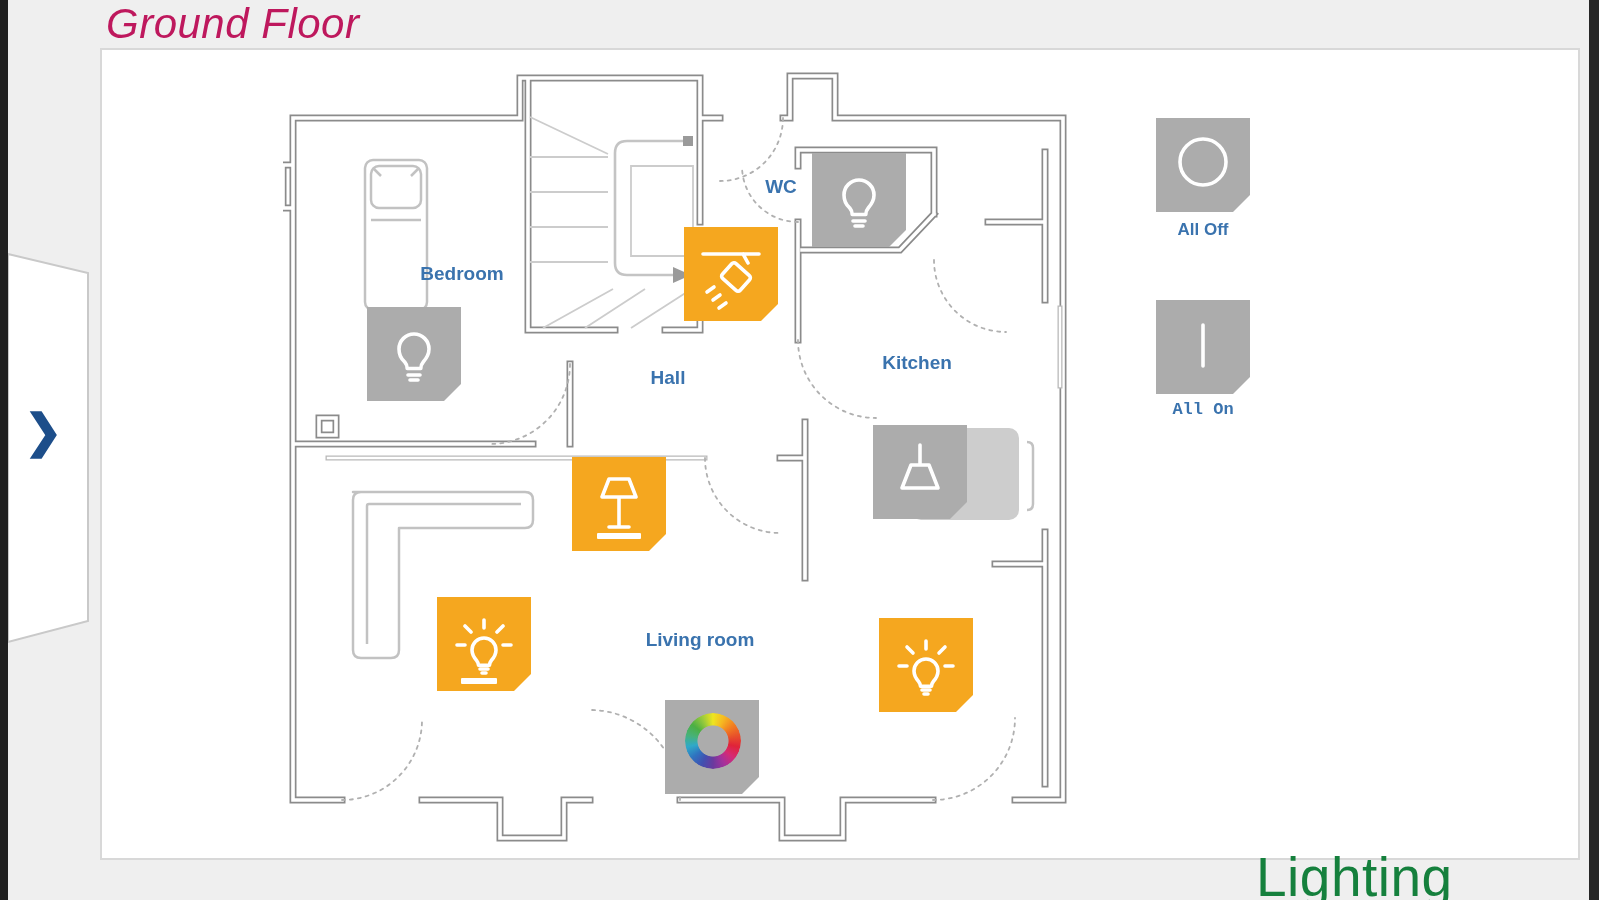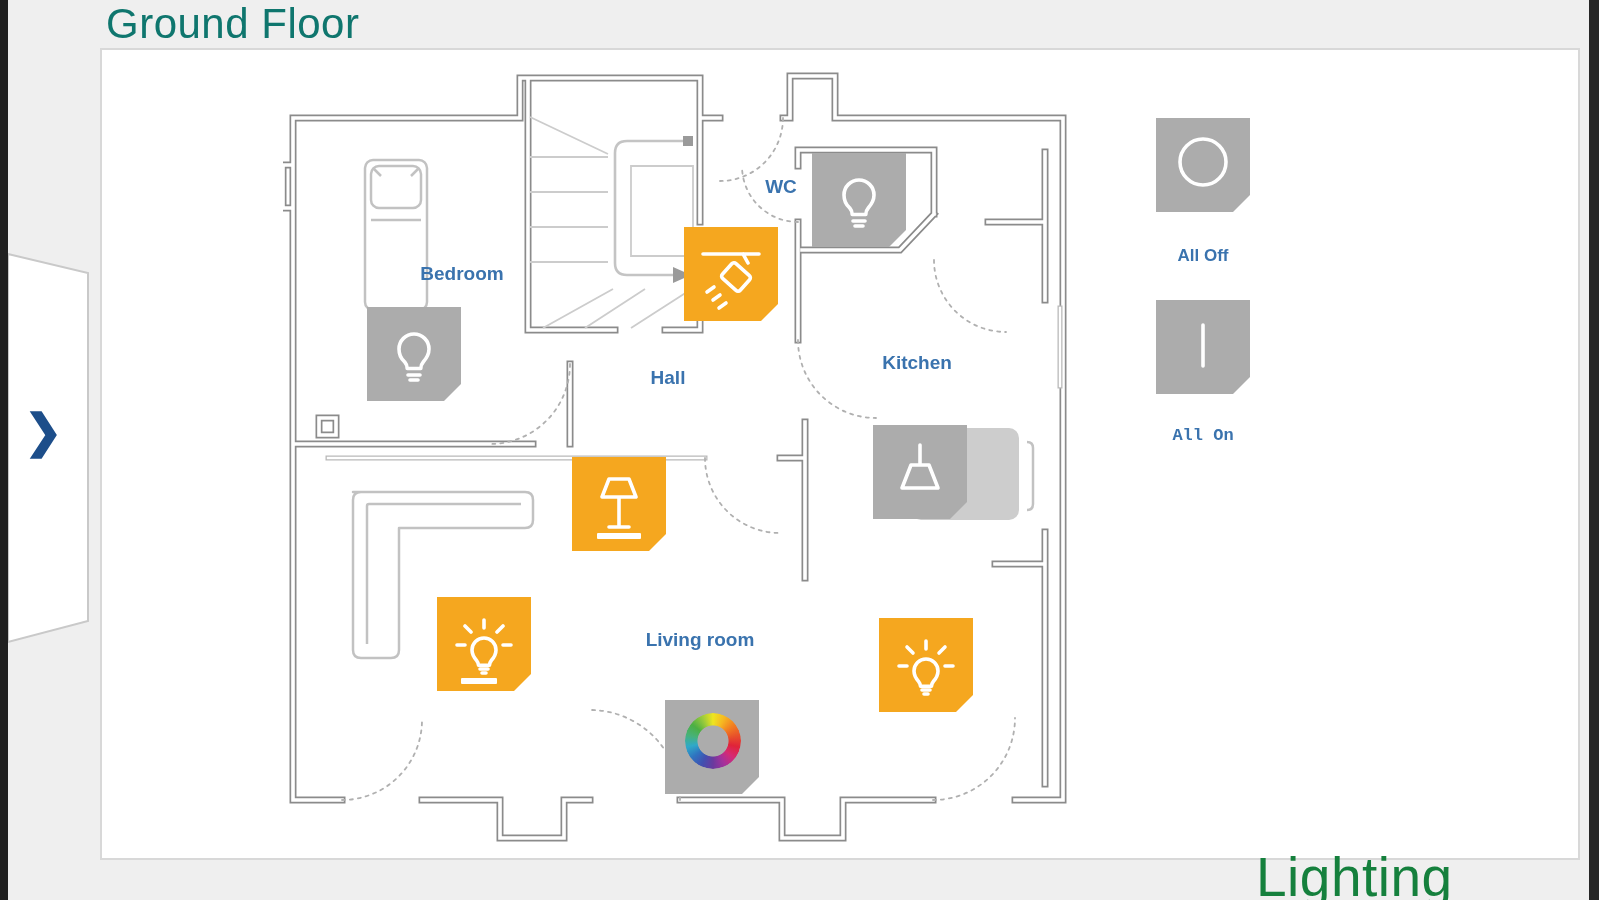--- a/index.html
+++ b/index.html
@@ -10,21 +10,21 @@
   }
   .edge-strip{position:absolute;top:0;bottom:0;background:#202020;z-index:30;}
   .edge-strip.left{left:0;width:8px;}
   .edge-strip.right{right:0;width:10px;background:#262626;}
   .panel{
     position:absolute;left:100px;top:48px;width:1480px;height:812px;
     background:#ffffff;border:2px solid #d8d8d8;box-sizing:border-box;z-index:1;
   }
   .page-title{
     position:absolute;left:106px;top:0px;z-index:5;
-    font-size:42px;color:#0f766e;letter-spacing:.5px;white-space:nowrap;
+    font-size:42px;color:#be185d;letter-spacing:.5px;white-space:nowrap;font-style:italic;
   }
   .category-label{
     position:absolute;left:1256px;top:802px;z-index:6;
     font-size:55px;color:#15803d;letter-spacing:.5px;white-space:nowrap;margin-top:43px;
   }
   .flap{position:absolute;left:0;top:248px;z-index:20;}
   .flap-chevron{
     position:absolute;left:24px;top:408px;z-index:21;cursor:pointer;
     font-size:46px;font-weight:bold;color:#1d4e8a;line-height:1;
   }
@@ -42,21 +42,21 @@
     position:absolute;width:94px;height:94px;z-index:10;cursor:pointer;
     clip-path:polygon(0 0,100% 0,100% calc(100% - 17px),calc(100% - 17px) 100%,0 100%);
   }
   .tile.on{background:#f5a71f;}
   .tile.off{background:#acacac;}
   .tile svg{position:absolute;inset:0;}
   .glyph{fill:none;stroke:#ffffff;stroke-width:3.6;stroke-linecap:round;stroke-linejoin:round;}
   .glyph-fill{fill:#ffffff;stroke:none;}
   .tile-label{
     position:absolute;width:120px;text-align:center;z-index:10;
-    font-size:17px;font-weight:bold;color:#3a73ae;margin-top:26px;
+    font-size:17px;font-weight:bold;color:#3a73ae;
   }
   .wheel{
     position:absolute;left:20px;top:13px;width:56px;height:56px;border-radius:50%;
     background:conic-gradient(from 0deg,#efe51f,#f6b821,#f28021,#e8512a,#e02339,#d62a74,#a4319c,#6a3a9e,#4150b0,#2f74c0,#2fa9c9,#47b27a,#4caf43,#97c93d,#efe51f);
     -webkit-mask-image:radial-gradient(closest-side,transparent 54%,#000 57%);
     mask-image:radial-gradient(closest-side,transparent 54%,#000 57%);
   }
 </style>
 </head>
 <body>

